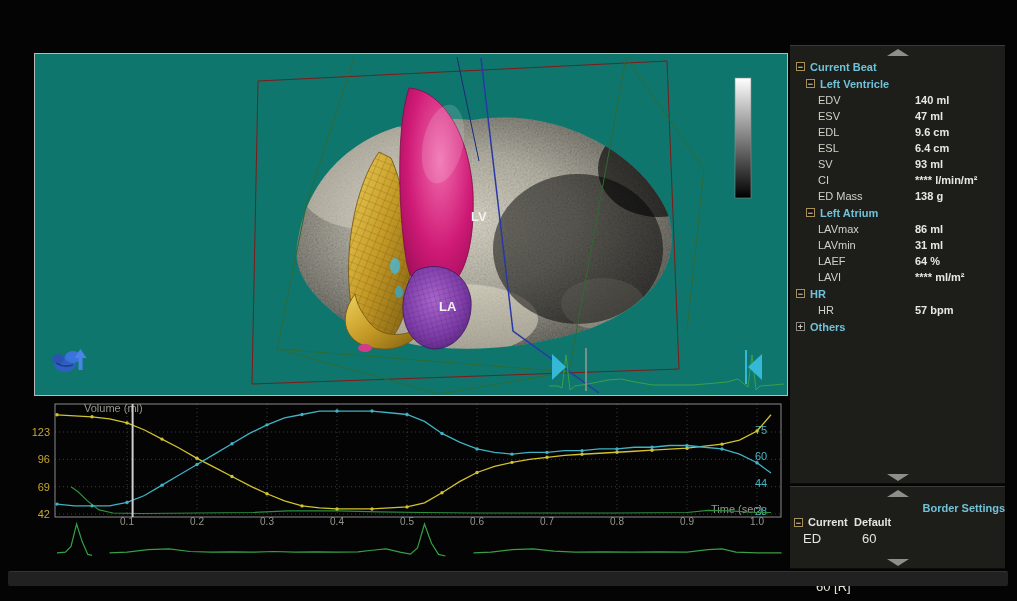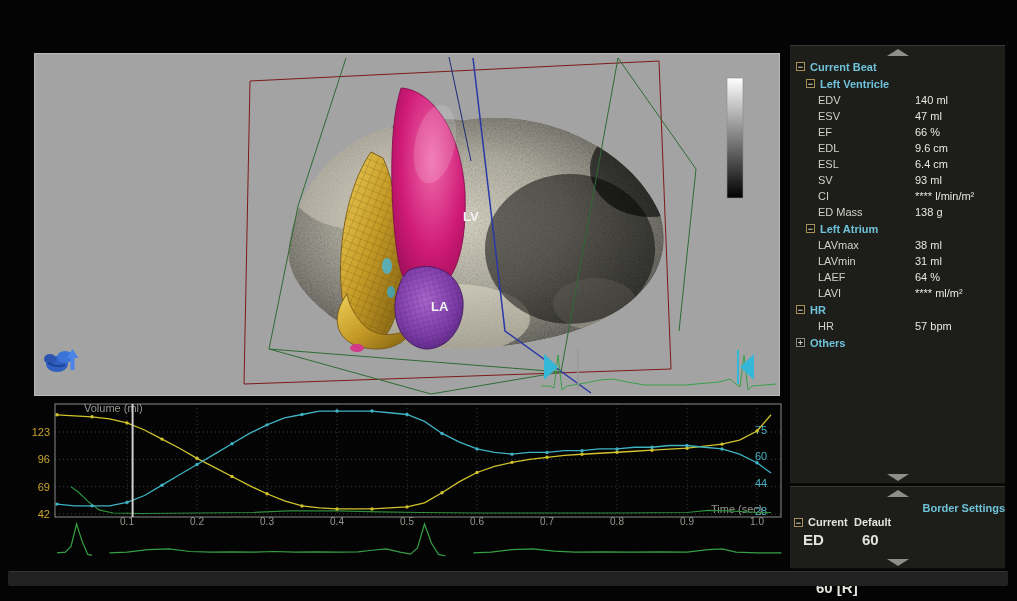--- a/index.html
+++ b/index.html
@@ -1,46 +1,46 @@
 <!DOCTYPE html>
 <html><head>
 <meta charset="utf-8">
 <style>
   html,body{margin:0;padding:0;background:#000;}
   #stage{position:relative;width:1017px;height:601px;background:#040404;overflow:hidden;
          font-family:"Liberation Sans",sans-serif;}
   
   #viewport{position:absolute;left:34px;top:53px;width:744px;height:341px;
-            background:#a3a3a3;border:1px solid #b9b9b9;box-sizing:content-box;}
+            background:#0f766e;border:1px solid #b9b9b9;box-sizing:content-box;padding-left:8px;}
   #viewport svg{display:block;}
   
   .rpanel{position:absolute;left:790px;width:215px;background:#1d1d1a;
           border-top:1px solid #3a3a36;border-bottom:1px solid #0c0c0a;color:#d8d8d0;}
   #panel-measure{top:45px;height:437px;}
   #panel-border{top:486px;height:81px;}
   .arrowstrip{height:12px;display:flex;align-items:center;justify-content:center;cursor:pointer;}
   .tri-up{width:0;height:0;border-left:11px solid transparent;border-right:11px solid transparent;
           border-bottom:7px solid #8f8f8a;}
   .tri-down{width:0;height:0;border-left:11px solid transparent;border-right:11px solid transparent;
           border-top:7px solid #8f8f8a;}
   .sect{display:flex;align-items:center;height:17px;font-size:11px;font-weight:bold;color:#6fc2d8;}
   .lvl0{padding-left:6px;} .lvl1{padding-left:16px;}
   .box{display:inline-block;width:9px;height:9px;border:1px solid #a89058;background:#141410;
        color:#cfcfc0;font-size:9px;line-height:8px;text-align:center;margin-right:5px;
        box-sizing:border-box;cursor:pointer;flex:0 0 auto;}
   .box.gray{border-color:#8a8a86;}
   .mrow{position:relative;height:16px;font-size:11px;color:#d2d2c8;padding-left:28px;
         display:flex;align-items:center;}
-  .mrow .val{position:absolute;left:125px;color:#e8e8e0;font-weight:normal;}
+  .mrow .val{position:absolute;left:125px;color:#e8e8e0;font-weight:bold;}
   
   #panel-border .title{font-size:11px;font-weight:bold;color:#6fc2d8;padding:3px 0 2px 5px;text-align:right;}
   .bhead{position:relative;height:15px;font-size:11px;font-weight:bold;color:#e4e4dc;}
   .bhead .box{position:absolute;left:4px;top:2px;}
   .bhead .c1{position:absolute;left:18px;} .bhead .c2{position:absolute;left:64px;}
-  .brow{position:relative;height:16px;font-size:15px;font-weight:bold;color:#e4e4dc;}
+  .brow{position:relative;height:16px;font-size:13px;font-weight:normal;color:#e4e4dc;}
   .brow .c0{position:absolute;left:13px;} .brow .c1{position:absolute;left:26px;margin-top:48px;}
   .brow .c2{position:absolute;left:72px;}
   
   #bottombar{position:absolute;left:8px;top:571px;width:1000px;height:14px;background:#212121;
              border-top:1px solid #343434;border-radius:2px;cursor:pointer;}
   
   #chartsvg{position:absolute;left:0;top:0;}
 </style>
 </head>
 <body>
@@ -255,24 +255,20 @@
 
     <div class="mrow">
         <span>EDV</span>
         <span class="val">140 ml</span>
       </div>
     <div class="mrow">
         <span>ESV</span>
         <span class="val">47 ml</span>
       </div>
     <div class="mrow">
-        <span>EF</span>
-        <span class="val">66 %</span>
-      </div>
-    <div class="mrow">
         <span>EDL</span>
         <span class="val">9.6 cm</span>
       </div>
     <div class="mrow">
         <span>ESL</span>
         <span class="val">6.4 cm</span>
       </div>
     <div class="mrow">
         <span>SV</span>
         <span class="val">93 ml</span>
@@ -286,21 +282,21 @@
         <span class="val">138 g</span>
       </div>
 
     <div class="sect lvl1">
       <span class="box">−</span>
       <span>Left Atrium</span>
     </div>
 
     <div class="mrow">
         <span>LAVmax</span>
-        <span class="val">38 ml</span>
+        <span class="val">86 ml</span>
       </div>
     <div class="mrow">
         <span>LAVmin</span>
         <span class="val">31 ml</span>
       </div>
     <div class="mrow">
         <span>LAEF</span>
         <span class="val">64 %</span>
       </div>
     <div class="mrow">

